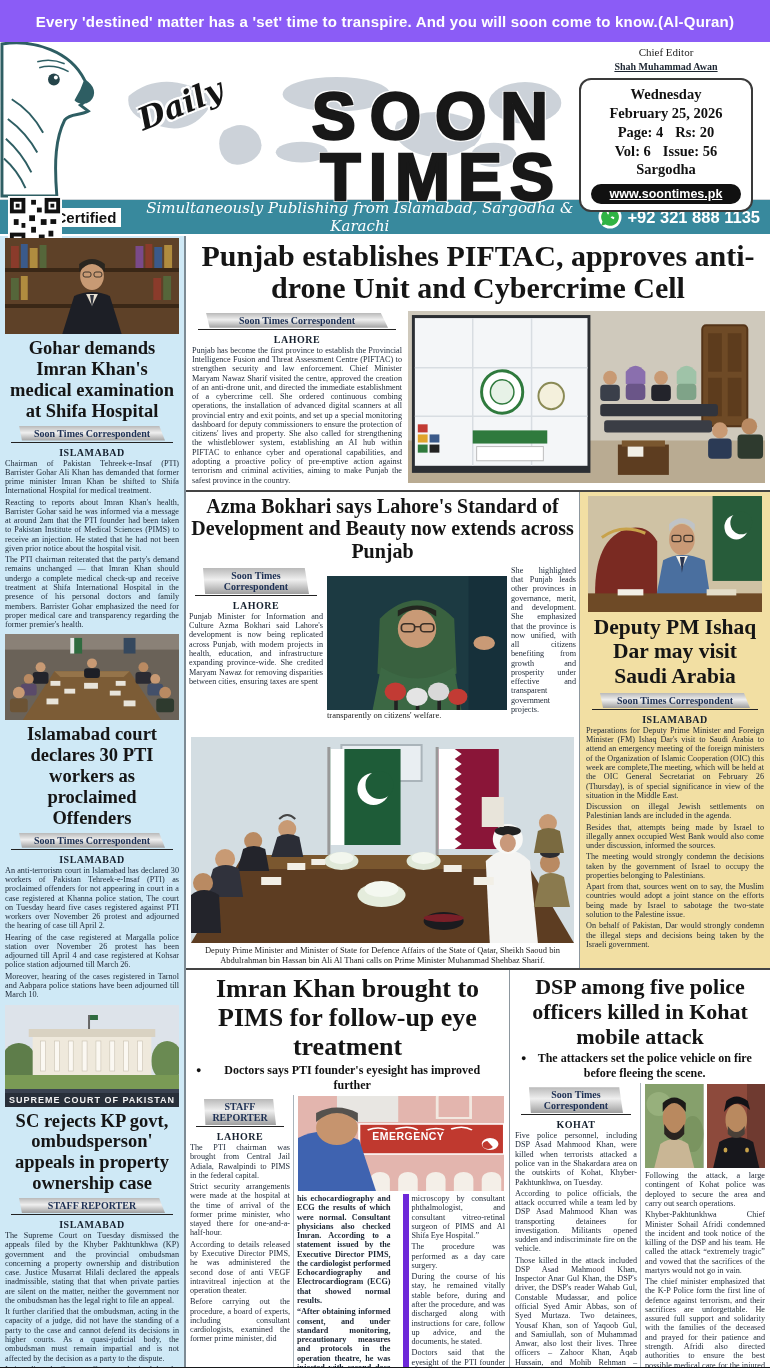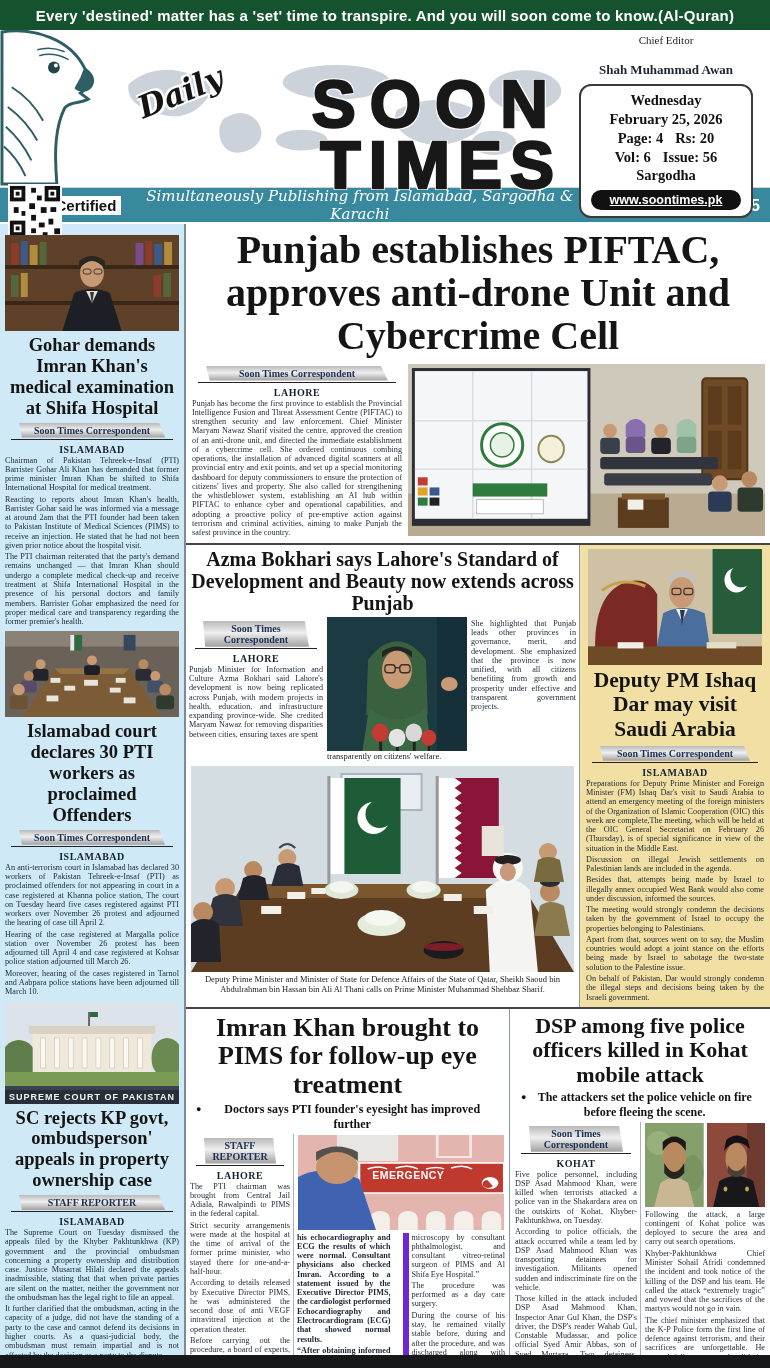--- a/index.html
+++ b/index.html
@@ -1,64 +1,64 @@
 <!DOCTYPE html>
 <html><head>
 <meta charset="utf-8">
 <style>
   * { margin:0; padding:0; box-sizing:border-box; }
   html,body { background:#888; }
   .page { position:relative; width:770px; height:1368px; margin:0 auto; background:#fff;
           font-family:"Liberation Serif", serif; color:#1b2430; overflow:hidden; }
 
   
-  .quote-bar { height:30px; background:#14532d; color:#fff; display:flex; align-items:center; justify-content:center;
+  .quote-bar { height:42px; background:#8b5cf6; color:#fff; display:flex; align-items:center; justify-content:center;
                font-family:"Liberation Sans", sans-serif; font-size:15px; font-weight:bold; letter-spacing:.2px; }
   .masthead { position:relative; height:158px; background:#fff; border-bottom:1px solid #cfd6da; }
   .eagle { position:absolute; left:0; top:0; width:98px; height:156px; }
   .qr { position:absolute; left:8px; bottom:2px; width:54px; height:54px; }
   .worldmap { position:absolute; left:120px; top:28px; width:450px; height:122px; opacity:.9; }
   .daily { position:absolute; left:136px; top:44px; z-index:3; font-family:"DejaVu Serif", serif; font-style:italic;
            font-weight:bold; font-size:31px; transform:rotate(-22deg); color:#141414;
            text-shadow:-2px -2px 0 #fff,2px -2px 0 #fff,-2px 2px 0 #fff,2px 2px 0 #fff; }
   .brand { position:absolute; left:162px; top:0px; width:400px; text-align:right; z-index:2;
            font-family:"Liberation Sans", sans-serif; font-weight:bold; color:#181818; line-height:.92;
            -webkit-text-stroke:2.5px #181818;
            text-shadow:-2px -2px 0 #fff,2px -2px 0 #fff,-2px 2px 0 #fff,2px 2px 0 #fff;margin-top:44px; }
   .brand .t1 { font-size:66px; letter-spacing:14px; }
   .brand .t2 { font-size:66px; letter-spacing:8px; }
   .mast-right { position:absolute; right:2px; top:4px; width:204px; text-align:center; z-index:3; }
   .chief-label { font-size:11px; color:#222; }
-  .chief-name { font-size:13px; font-weight:bold; margin-top:16px; }
+  .chief-name { font-size:10px; font-weight:bold; text-decoration:underline; margin-top:3px; }
   .info-box { width:174px; margin:6px auto 0; border:2px solid #3a3a3a; border-radius:12px; padding:5px 4px 6px;
               font-weight:bold; font-size:14.5px; line-height:1.3; color:#111; background:#fff; }
   .info-row { display:flex; justify-content:center; gap:12px; }
   .site-pill { margin:5px auto 0; width:150px; background:#111; color:#fff; border-radius:10px;
                font-family:"Liberation Sans", sans-serif; font-size:12.5px; font-weight:bold; padding:2px 0;text-decoration:underline; }
   .publish-bar { height:34px; background:#38899d; display:flex; align-items:center; padding:0 10px; color:#fff; }
   .abc-badge { display:flex; font-family:"Liberation Sans", sans-serif; font-weight:bold; font-size:15px; }
   .abc-badge .abc { background:#f4e62c; color:#111; padding:1px 4px; }
   .abc-badge .cert { background:#fff; color:#111; padding:1px 5px; }
   .publish-line { flex:1; text-align:center; font-family:"DejaVu Serif", serif; font-style:italic; font-size:15px; }
   .phone-wrap { display:flex; align-items:center; gap:5px; font-family:"Liberation Sans", sans-serif;
                 font-weight:bold; font-size:16.5px; }
   .wa-icon { width:24px; height:24px; }
 
   
   .content { display:flex; height:1133px; overflow:hidden; border-top:2px solid #fff; }
-  .left-col { width:186px; background:#cfe9f6; padding:10px 5px; border-right:2px solid #7d8b94; overflow:hidden; }
+  .left-col { width:186px; background:#cfe9f6; padding:1px 5px; border-right:2px solid #7d8b94; overflow:hidden; }
   .main-col { flex:1; overflow:hidden; }
 
   
   .photo { position:relative; overflow:hidden; background:#ccc; }
   .photo svg { display:block; width:100%; height:100%; }
 
   
   h1,h2,h3 { font-family:"Liberation Serif", serif; color:#151515; text-align:center; font-weight:bold; }
-  .hl-main { font-size:40px; line-height:1.08; padding:4px 6px 2px; }
+  .hl-main { font-size:30px; line-height:1.08; padding:4px 6px 2px; }
   .hl-left { font-size:18.5px; line-height:1.13; margin:4px 1px 2px; }
   .hl-azma { font-size:20px; line-height:1.12; margin:3px 2px 2px; }
   .hl-dar  { font-size:21.5px; line-height:1.15; margin:3px 2px 1px; }
   .hl-pims { font-size:26px; line-height:1.1; margin:2px 2px 1px; }
   .hl-kohat{ font-size:22px; line-height:1.12; margin:2px 2px 1px; }
 
   
   .byline-wrap { margin:4px 6px 2px; border-bottom:1.5px solid #222; padding-bottom:1px; }
   .ribbon { position:relative; margin:0 8px; background:linear-gradient(180deg,#b9b9b9,#efefef 45%,#9f9f9f);
             clip-path:polygon(0 0,96% 0,100% 100%,2% 100%);
@@ -76,21 +76,21 @@
   
   .piftac { border-bottom:2px solid #444; padding-bottom:3px; }
   .piftac-row { display:flex; margin-top:2px; }
   .piftac-text { width:222px; padding:0 6px; }
   .piftac-photo { flex:1; height:172px; margin:2px 5px 2px 0; }
 
   .mid-row { display:flex; border-bottom:2px solid #444; }
   .mid-left { width:394px; border-right:1.5px solid #8d979e; padding:0 3px; }
   .azma-row { display:flex; margin-top:2px; }
   .azma-c1 { width:134px; }
-  .azma-photo-wrap { width:140px; margin:0 4px; }
+  .azma-photo-wrap { width:180px; margin:12px 4px; }
   .azma-photo { height:134px; }
   .azma-c2 { flex:1; padding-top:2px; }
   .qatar { margin:5px 2px 3px; }
   .qatar-photo { height:206px; }
   .qatar .caption { text-align:center; line-height:1.2; margin-top:2px; padding:0 8px; }
 
   .dar-col { flex:1; background:#f2dfa3; padding:3px 6px; }
   .dar-photo { height:116px; margin:1px 2px 2px; }
 
   .bottom-row { display:flex; height:100%; }

